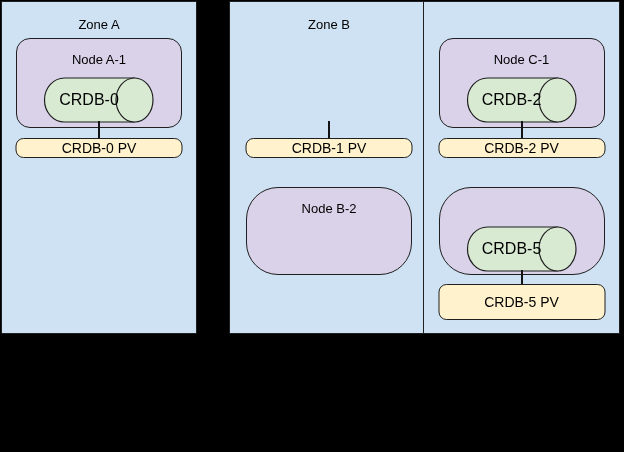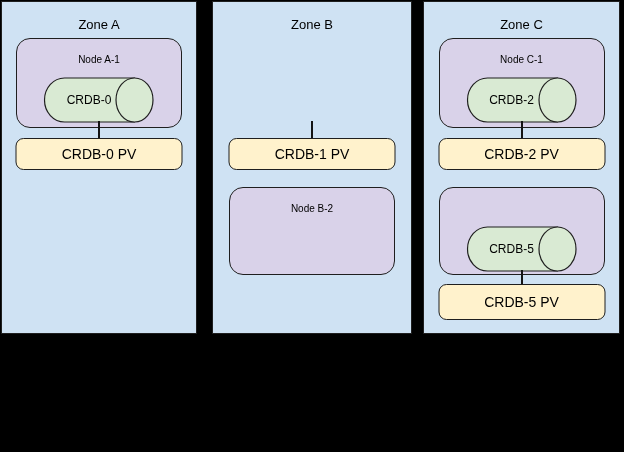--- a/index.html
+++ b/index.html
@@ -18,21 +18,21 @@
   }
   .zone {
     position: absolute;
     top: 1px;
     height: 333px;
     background: #cfe2f3;
     border: 1.5px solid #1f1f1f;
     box-sizing: border-box;
   }
   .zone-a { left: 1px;   width: 196px; }
-  .zone-b { left: 212px; width: 200px; }
+  .zone-b { left: 229px; width: 200px; }
   .zone-c { left: 423px; width: 197px; }
 
   .zone-title {
     position: absolute;
     top: 15px;
     left: 0;
     width: 100%;
     text-align: center;
     font-size: 13px;
     line-height: 15px;
@@ -42,29 +42,29 @@
     position: absolute;
     left: 50%;
     transform: translateX(-50%);
     width: 166px;
     background: #d9d2e9;
     border: 1px solid #1f1f1f;
     border-radius: 14px;
     box-sizing: border-box;
   }
   .node-top    { top: 36px;  height: 90px; }
-  .node-bottom { top: 185px; height: 88px; }
+  .node-bottom { top: 185px; height: 88px; border-radius: 32px; }
 
   .node-title {
     position: absolute;
     top: 13px;
     left: 0;
     width: 100%;
     text-align: center;
-    font-size: 10px;
+    font-size: 13px;
     line-height: 15px;
   }
 
   .cylinder {
     position: absolute;
     top: 38px;
     left: 50%;
     transform: translateX(-50%);
     width: 111px;
     height: 46px;
@@ -72,21 +72,21 @@
   .cylinder svg { display: block; }
   .cyl-label {
     position: absolute;
     top: 0;
     left: 0;
     width: 91px;
     height: 46px;
     display: flex;
     align-items: center;
     justify-content: center;
-    font-size: 12px;
+    font-size: 16px;
   }
 
   .connector {
     position: absolute;
     left: 50%;
     transform: translateX(-50%);
     width: 2px;
     background: #141414;
   }
   .conn-top    { top: 119px; height: 18px; }
@@ -99,21 +99,21 @@
     width: 167px;
     background: #fff2cc;
     border: 1px solid #1f1f1f;
     border-radius: 8px;
     box-sizing: border-box;
     display: flex;
     align-items: center;
     justify-content: center;
     font-size: 14px;
   }
-  .pv-top    { top: 136px; height: 32px; }
+  .pv-top    { top: 136px; height: 20px; }
   .pv-bottom { top: 282px; height: 36px; justify-content: center; }
 </style>
 </head>
 <body>
 
 <div class="canvas">
 
   <div class="zone zone-a">
     <div class="zone-title">Zone A</div>
 
@@ -144,21 +144,20 @@
     <div class="pv pv-top">
       <span>CRDB-1 PV</span>
     </div>
 
     <div class="node node-bottom">
       <div class="node-title">Node B-2</div>
     </div>
   </div>
 
   <div class="zone zone-c">
-    <div class="zone-title">Zone C</div>
 
     <div class="node node-top">
       <div class="node-title">Node C-1</div>
       <div class="cylinder">
         <svg width="111" height="46" viewBox="0 0 111 46">
           <path d="M 91 1 L 21 1 A 20 22 0 0 0 21 45 L 91 45 Z" fill="#d9ead3" stroke="#1f1f1f" stroke-width="1.2"></path>
           <ellipse cx="91" cy="23" rx="18.5" ry="22" fill="#d9ead3" stroke="#1f1f1f" stroke-width="1.2"></ellipse>
         </svg>
         <span class="cyl-label">CRDB-2</span>
       </div>

